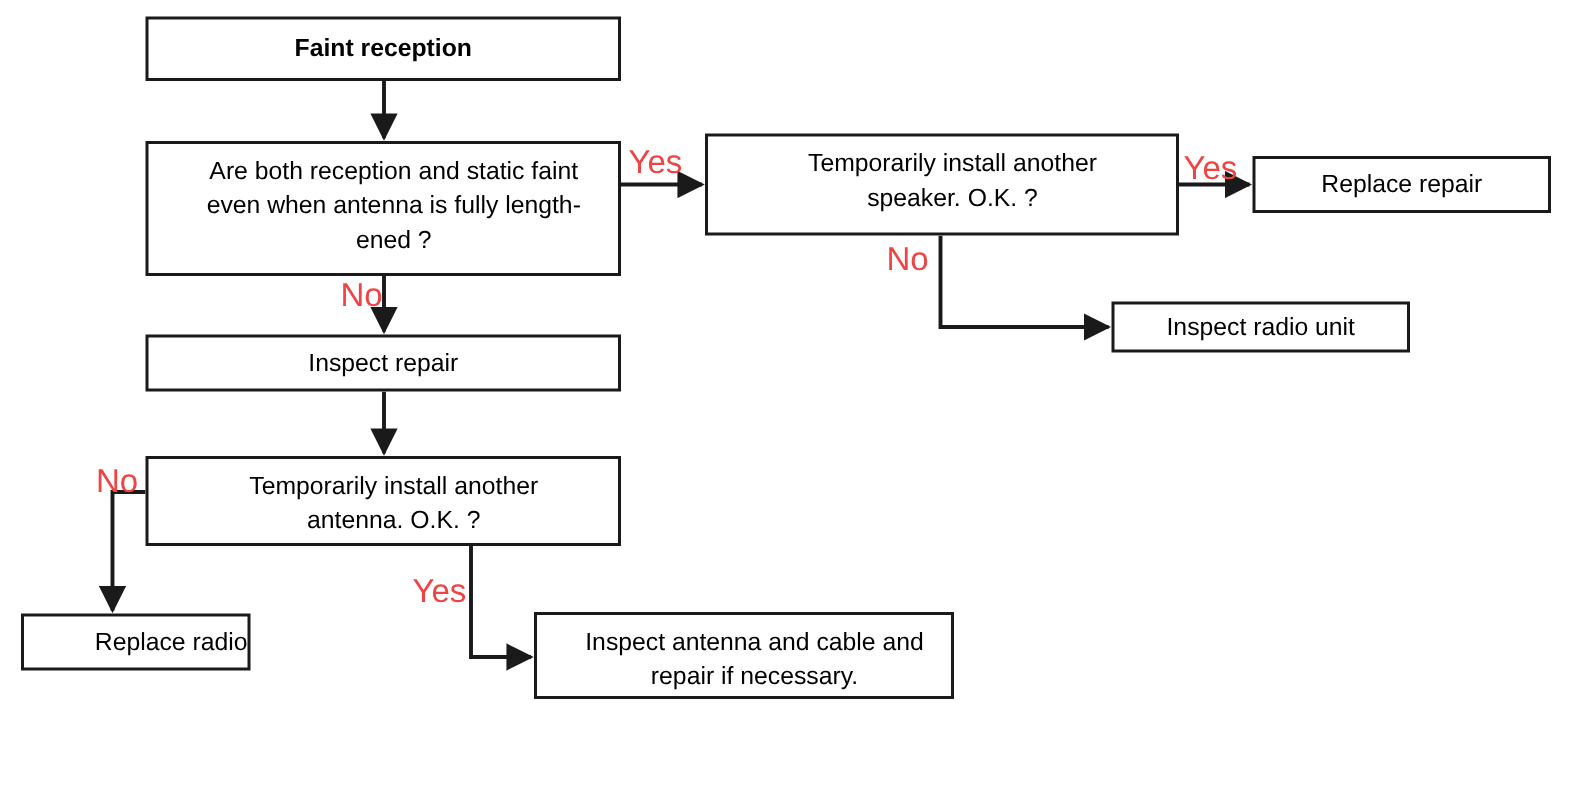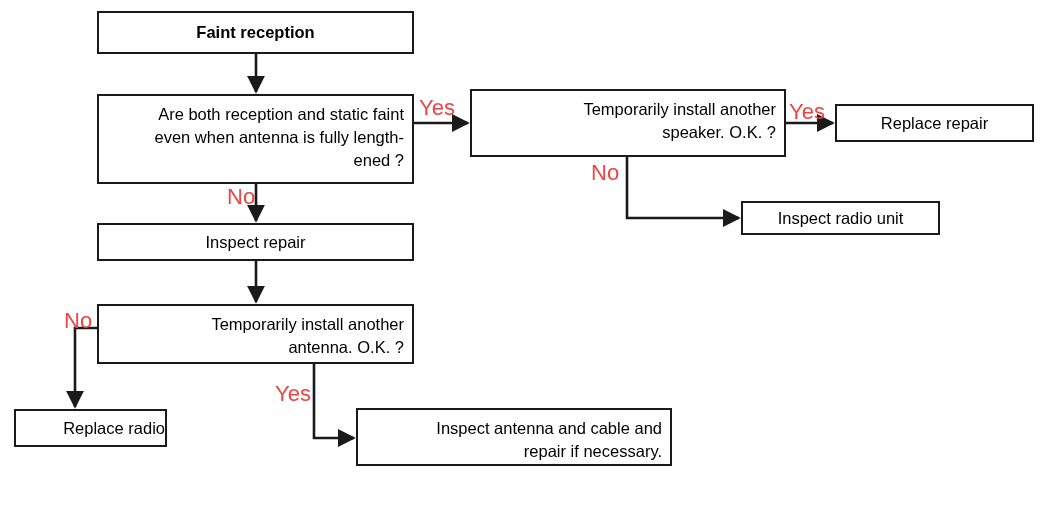--- a/index.html
+++ b/index.html
@@ -44,21 +44,21 @@
   }
   .node.lefty {
     display: flex;
     align-items: center;
     justify-content: flex-end;
     text-align: left;
     padding-left: 10px;
   }
   .node.topleft {
     display: block;
-    text-align: right;
+    text-align: center;
     padding: 7px 8px 0 22px;
   }
   .node.bold .txt {
     font-weight: bold;
   }
   .edge-label {
     position: absolute;
     font-size: 22px;
     line-height: 18px;
     color: #ef4444;
@@ -141,21 +141,21 @@
 
   <div class="node topleft" style="left:97px; top:304px; width:317px; height:60px;">
     <span class="txt">Temporarily install another
 antenna. O.K. ?</span>
   </div>
 
   <div class="node lefty" style="left:14px; top:409px; width:153px; height:38px;">
     <span class="txt">Replace radio</span>
   </div>
 
-  <div class="node topleft" style="left:356px; top:408px; width:316px; height:58px;">
+  <div class="node topleft" style="left:356px; top:408px; width:280px; height:58px;">
     <span class="txt">Inspect antenna and cable and
 repair if necessary.</span>
   </div>
 
   <div class="edge-label" style="left:419px; top:99px;">Yes</div>
   <div class="edge-label" style="left:227px; top:188px;">No</div>
   <div class="edge-label" style="left:789px; top:103px;">Yes</div>
   <div class="edge-label" style="left:591px; top:164px;">No</div>
   <div class="edge-label" style="left:64px; top:312px;">No</div>
   <div class="edge-label" style="left:275px; top:385px;">Yes</div>

